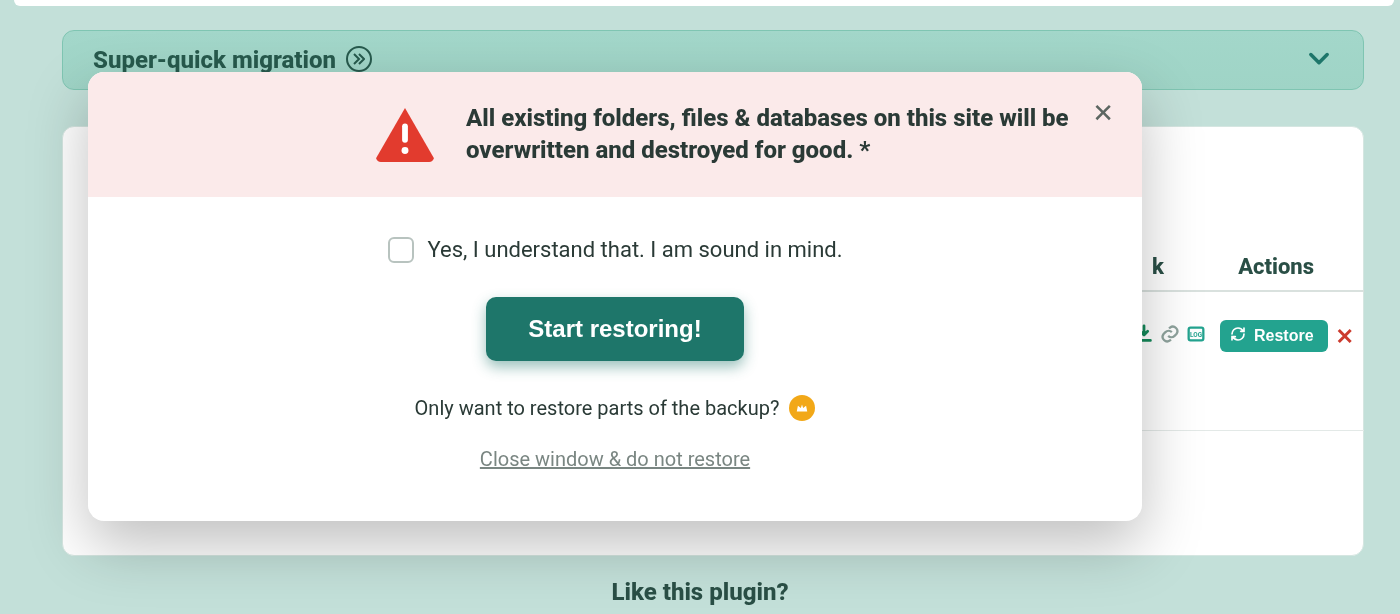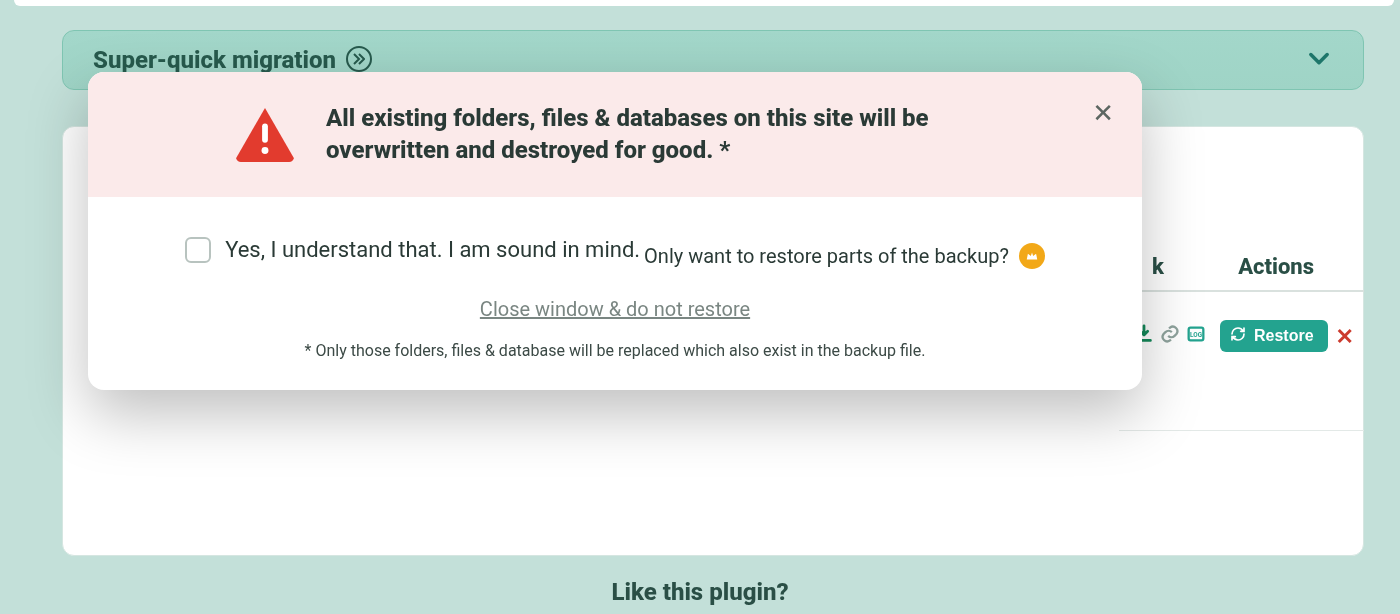--- a/index.html
+++ b/index.html
@@ -153,20 +153,21 @@
     box-shadow: 0 24px 60px rgba(0,0,0,0.25);
     overflow: hidden;
   }
   .modal-header {
     background: #fbeaea;
     padding: 30px 36px 30px 36px;
     display: flex;
     align-items: flex-start;
     gap: 30px;
     position: relative;
+    justify-content: flex-end;
   }
   .warn-tri {
     flex: 0 0 auto;
     margin-left: 110px;
     margin-top: 4px;
   }
   .modal-title {
     font-size: 24px;
     font-weight: 800;
     color: #2a3a36;
@@ -318,25 +319,27 @@
         </svg>
       </span>
       <div class="modal-title">All existing folders, files &amp; databases on this site will be overwritten and destroyed for good. *</div>
       <span class="close-x">✕</span>
     </div>
     <div class="modal-body">
       <label class="consent-row">
         <input type="checkbox" style="">
         <span>Yes, I understand that. I am sound in mind.</span>
       </label>
+      <div>
+        <button class="start-btn">Start restoring!</button>
+      </div>
       <div class="partial-row">
         <span>Only want to restore parts of the backup?</span>
         <span class="crown-badge">
           <svg width="14" height="14" viewBox="0 0 24 24">
               <path d="M3 18h18l-2-10-5 4-2-6-2 6-5-4z" fill="#fff"></path>
             </svg>
         </span>
       </div>
       <a class="cancel-link">Close window &amp; do not restore</a>
-      <div class="footnote">* Only those folders, files &amp; database will be replaced which also exist in the backup file.</div>
     </div>
   </div>
 </div>
 
 </body></html>

